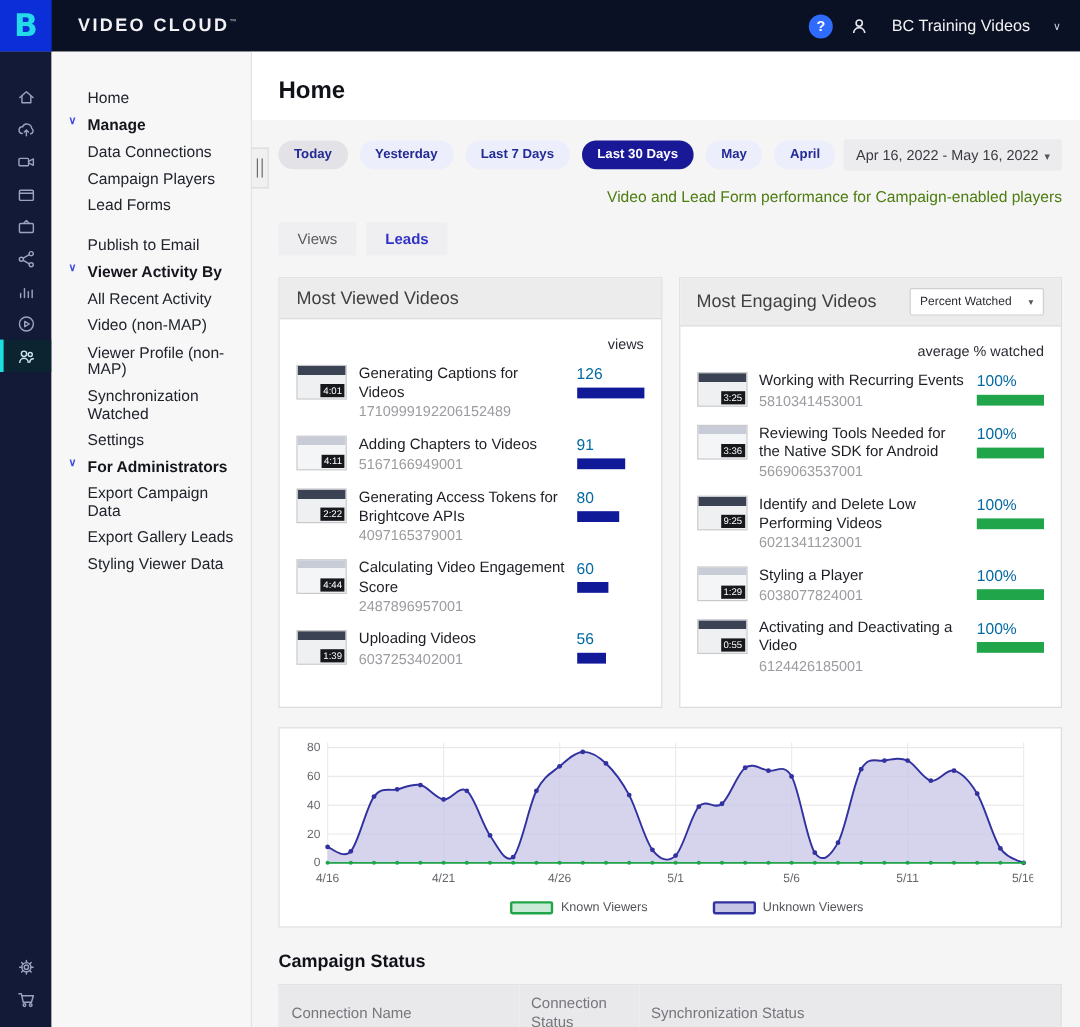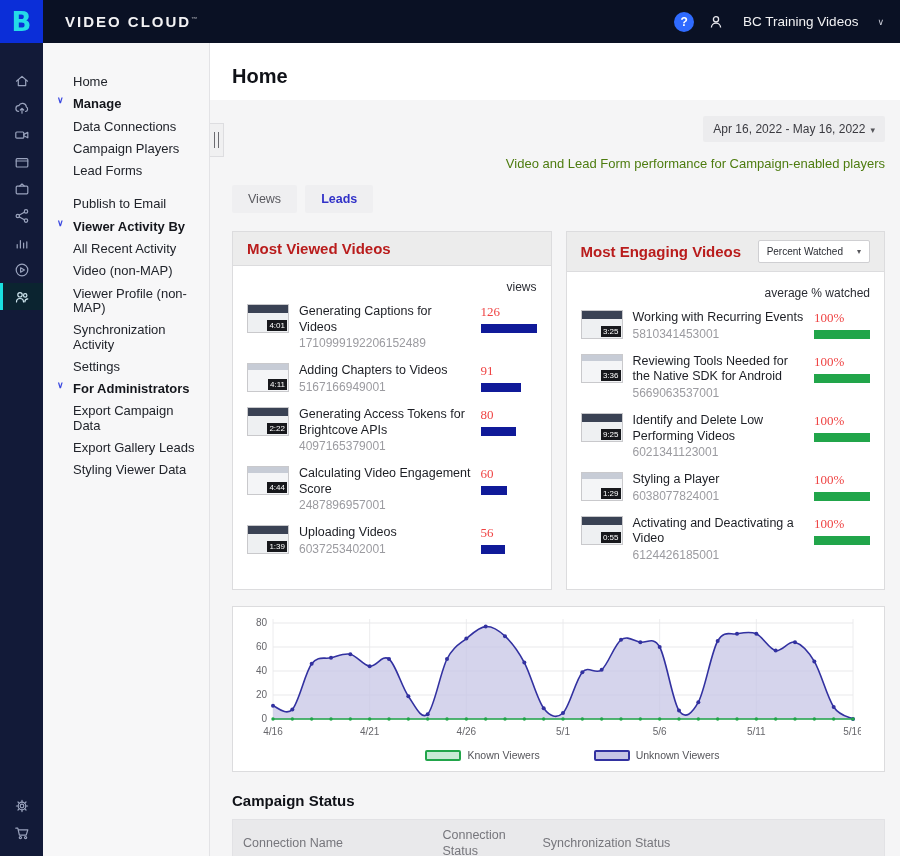--- a/index.html
+++ b/index.html
@@ -54,35 +54,35 @@
 
   .subtitle { font-size:13px; color:#4d7c0f; margin-top:14px;text-align:right; }
   .tabs { display:flex; gap:8px; margin-top:14px; }
   .tab { border:none; background:#efeff1; color:#5a5a60; font-size:12.5px; padding:7px 16px; cursor:pointer; border-radius:2px; font-family:inherit; }
   .tab.active { color:#3232c8; font-weight:bold; }
 
   
   .cards-row { display:flex; gap:14px; margin-top:18px; align-items:stretch; }
   .card { background:#fff; border:1px solid #dcdcde; flex:1; }
   .card-head { background:#ececec; border-bottom:1px solid #dcdcde; padding:8px 14px; display:flex; align-items:center; justify-content:space-between; min-height:34px; }
-  .card-head h2 { font-size:15px; font-weight:bold; color:#b91c1c; }
+  .card-head h2 { font-size:15px; font-weight:normal; color:#404040; }
   .select { background:#fff; border:1px solid #cfcfd2; border-radius:2px; font-size:10px; color:#2a2c33; padding:5px 8px; display:flex; align-items:center; gap:14px; cursor:pointer; }
   .select .caret { font-size:8px; color:#55555a; }
   .card-body { padding:8px 14px 14px; }
   .col-label { text-align:right; font-size:12px; color:#2a2c33; margin:6px 0 10px; }
 
   .vrow { display:flex; margin-bottom:13px; }
   .thumb { width:42px; height:29px; border:1px solid #c9c9cc; background:linear-gradient(180deg,#3a4254 0 28%, #eef0f2 28%); position:relative; flex:0 0 42px; }
   .vrow:nth-child(even) .thumb { background:linear-gradient(180deg,#c7ccd6 0 24%, #f4f5f7 24%); }
   .thumb .dur { position:absolute; right:1px; bottom:1px; background:#17181c; color:#fff; font-size:8px; padding:0 2px; line-height:11px; }
   .vinfo { flex:1; padding:0 10px; min-width:0; }
   .vtitle { font-size:12.5px; color:#1c1e24; line-height:1.25; }
   .vid { font-size:12px; color:#9b9ba0; margin-top:1px; }
   .vval { flex:0 0 56px; }
-  .vval .num { font-size:13px; color:#ef4444;font-family:Liberation Serif, serif; }
+  .vval .num { font-size:13px; color:#0369a1; }
   .vval .bar { height:9px; margin-top:4px; }
 
   
   .trends { margin-top:16px; }
   .chart-wrap { padding:8px 10px 6px; }
   .legend { display:flex; justify-content:center; gap:26px; align-items:center; padding:2px 0 4px; }
   .legend-item { display:flex; align-items:flex-end; gap:6px; cursor:pointer;padding-left:28px; }
   .swatch { width:36px; height:11px; border-radius:2px; display:inline-block; }
   .ltext { font-size:10.5px; color:#55555a; }
 
@@ -198,39 +198,47 @@
         <div class="side-item"><span>Home</span></div>
         <div class="side-item bold"><span class="side-chevron">∨</span><span>Manage</span></div>
         <div class="side-item"><span>Data Connections</span></div>
         <div class="side-item"><span>Campaign Players</span></div>
         <div class="side-item"><span>Lead Forms</span></div>
         <div class="side-item gap"><span>Publish to Email</span></div>
         <div class="side-item bold"><span class="side-chevron">∨</span><span>Viewer Activity By</span></div>
         <div class="side-item"><span>All Recent Activity</span></div>
         <div class="side-item"><span>Video (non-MAP)</span></div>
         <div class="side-item"><span>Viewer Profile (non-MAP)</span></div>
-        <div class="side-item"><span>Synchronization Activity</span></div>
+        <div class="side-item"><span>Synchronization Watched</span></div>
         <div class="side-item"><span>Settings</span></div>
         <div class="side-item bold"><span class="side-chevron">∨</span><span>For Administrators</span></div>
         <div class="side-item"><span>Export Campaign Data</span></div>
         <div class="side-item"><span>Export Gallery Leads</span></div>
         <div class="side-item"><span>Styling Viewer Data</span></div>
       </nav>
 
     <main class="main">
       <div class="page-head">
           <h1>Home</h1>
         </div>
 
       <div class="content">
         <div class="collapse-handle">
             <i></i>
           </div>
 
         <div class="filter-row">
+          <div class="pills" id="pills">
+              <button class="pill dimmed">Today</button>
+              <button class="pill">Yesterday</button>
+              <button class="pill">Last 7 Days</button>
+              <button class="pill selected">Last 30 Days</button>
+              <button class="pill">May</button>
+              <button class="pill">April</button>
+            </div>
           <div class="date-range"><span>Apr 16, 2022 - May 16, 2022</span><span class="caret">▾</span></div>
         </div>
 
         <p class="subtitle">Video and Lead Form performance for Campaign-enabled players</p>
 
         <div class="tabs" id="tabs">
             <button class="tab">Views</button>
             <button class="tab active">Leads</button>
           </div>
 

